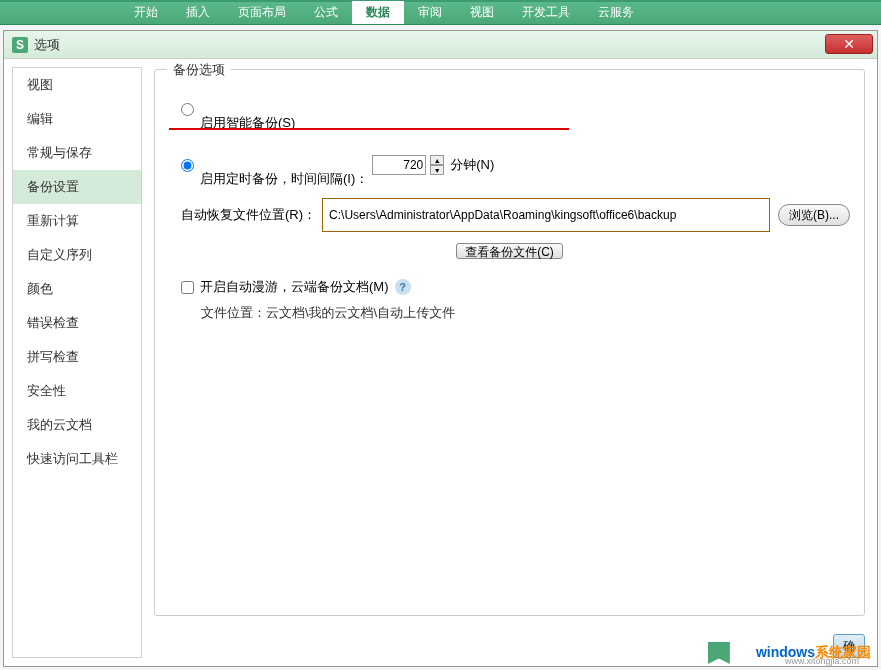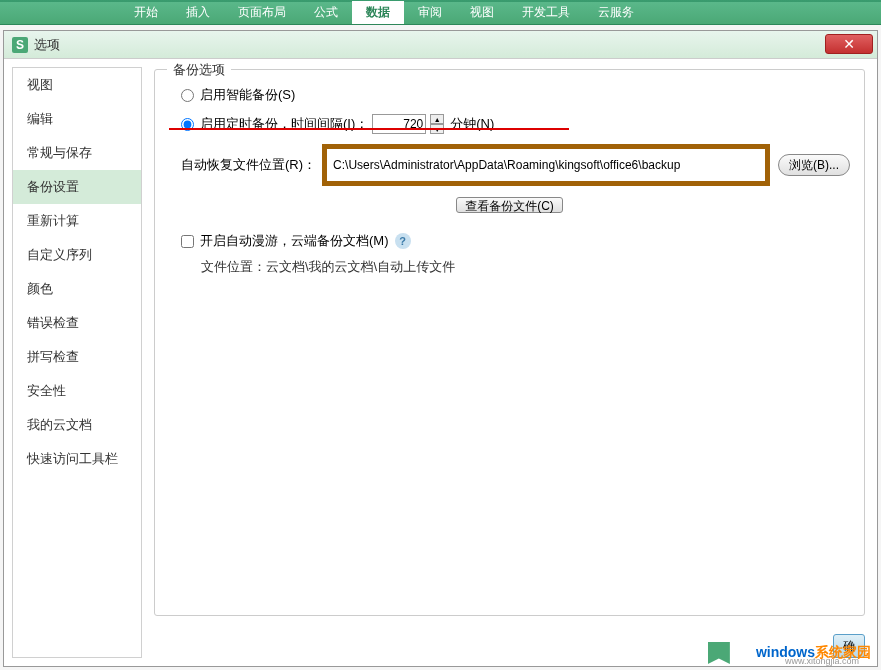--- a/index.html
+++ b/index.html
@@ -24,29 +24,29 @@
     .sidebar { width: 130px; background: white; border: 1px solid #d0d0d0; margin: 8px 0 8px 8px; overflow-y: auto; }
     .sidebar-item { padding: 8px 14px; font-size: 13px; color: #333; cursor: pointer; }
     .sidebar-item.active { background: #d4ebd9; }
     
     .content-area { flex: 1; padding: 10px 12px; position: relative; }
     .fieldset { border: 1px solid #ccc; border-radius: 3px; padding: 16px 14px 18px; position: relative; height: calc(100% - 40px); }
     .legend { position: absolute; top: -9px; left: 12px; background: white; padding: 0 6px; font-size: 13px; color: #333; }
     
     .radio-row { display: flex; align-items: center; margin-bottom: 10px; font-size: 13px; padding-left: 12px; }
     .radio-row input[type="radio"] { margin-right: 6px; }
-    .radio-row label { cursor: pointer; }
+    .radio-row label { cursor: pointer; margin-top: 28px; }
     .red-underline { position: absolute; left: 14px; top: 58px; width: 400px; height: 2px; background: #d00; }
     .spinner-input { width: 54px; height: 20px; border: 1px solid #999; font-size: 12px; padding: 0 2px; margin: 0 4px; text-align: right; }
     .spinner-btns { display: inline-flex; flex-direction: column; height: 20px; margin-right: 6px; }
     .spinner-btn { width: 14px; height: 10px; border: 1px solid #999; background: #eee; font-size: 7px; display: flex; align-items: center; justify-content: center; cursor: pointer; }
     
     .path-row { display: flex; align-items: center; margin: 4px 0 10px; font-size: 13px; padding-left: 12px; }
     .path-label { margin-right: 6px; }
-    .path-input { flex: 1; height: 22px; border: 5px solid #a16207; padding: 16px 6px; font-size: 12px; background: white; }
+    .path-input { flex: 1; height: 22px; border: 1px solid #a16207; padding: 16px 6px; font-size: 12px; background: white; }
     .browse-btn { margin-left: 8px; height: 22px; padding: 0 10px; border: 1px solid #888; background: linear-gradient(to bottom, #fafafa, #e0e0e0); font-size: 12px; cursor: pointer; border-radius: 11px; }
     
     .center-btn-row { text-align: center; margin: 6px 0 18px; }
     .view-backup-btn { height: 16px; padding: 0 8px; border: 1px solid #888; background: linear-gradient(to bottom, #fafafa, #e0e0e0); font-size: 12px; cursor: pointer; border-radius: 3px; }
     
     .checkbox-row { display: flex; align-items: center; font-size: 13px; padding-left: 12px; margin-bottom: 8px; }
     .checkbox-row input { margin-right: 6px; }
     .help-icon { display: inline-flex; width: 16px; height: 16px; background: #c8e0f0; color: #3a7aa8; border-radius: 50%; align-items: center; justify-content: center; font-size: 11px; margin-left: 6px; font-weight: bold; }
     
     .cloud-path { font-size: 13px; padding-left: 32px; color: #333; }

